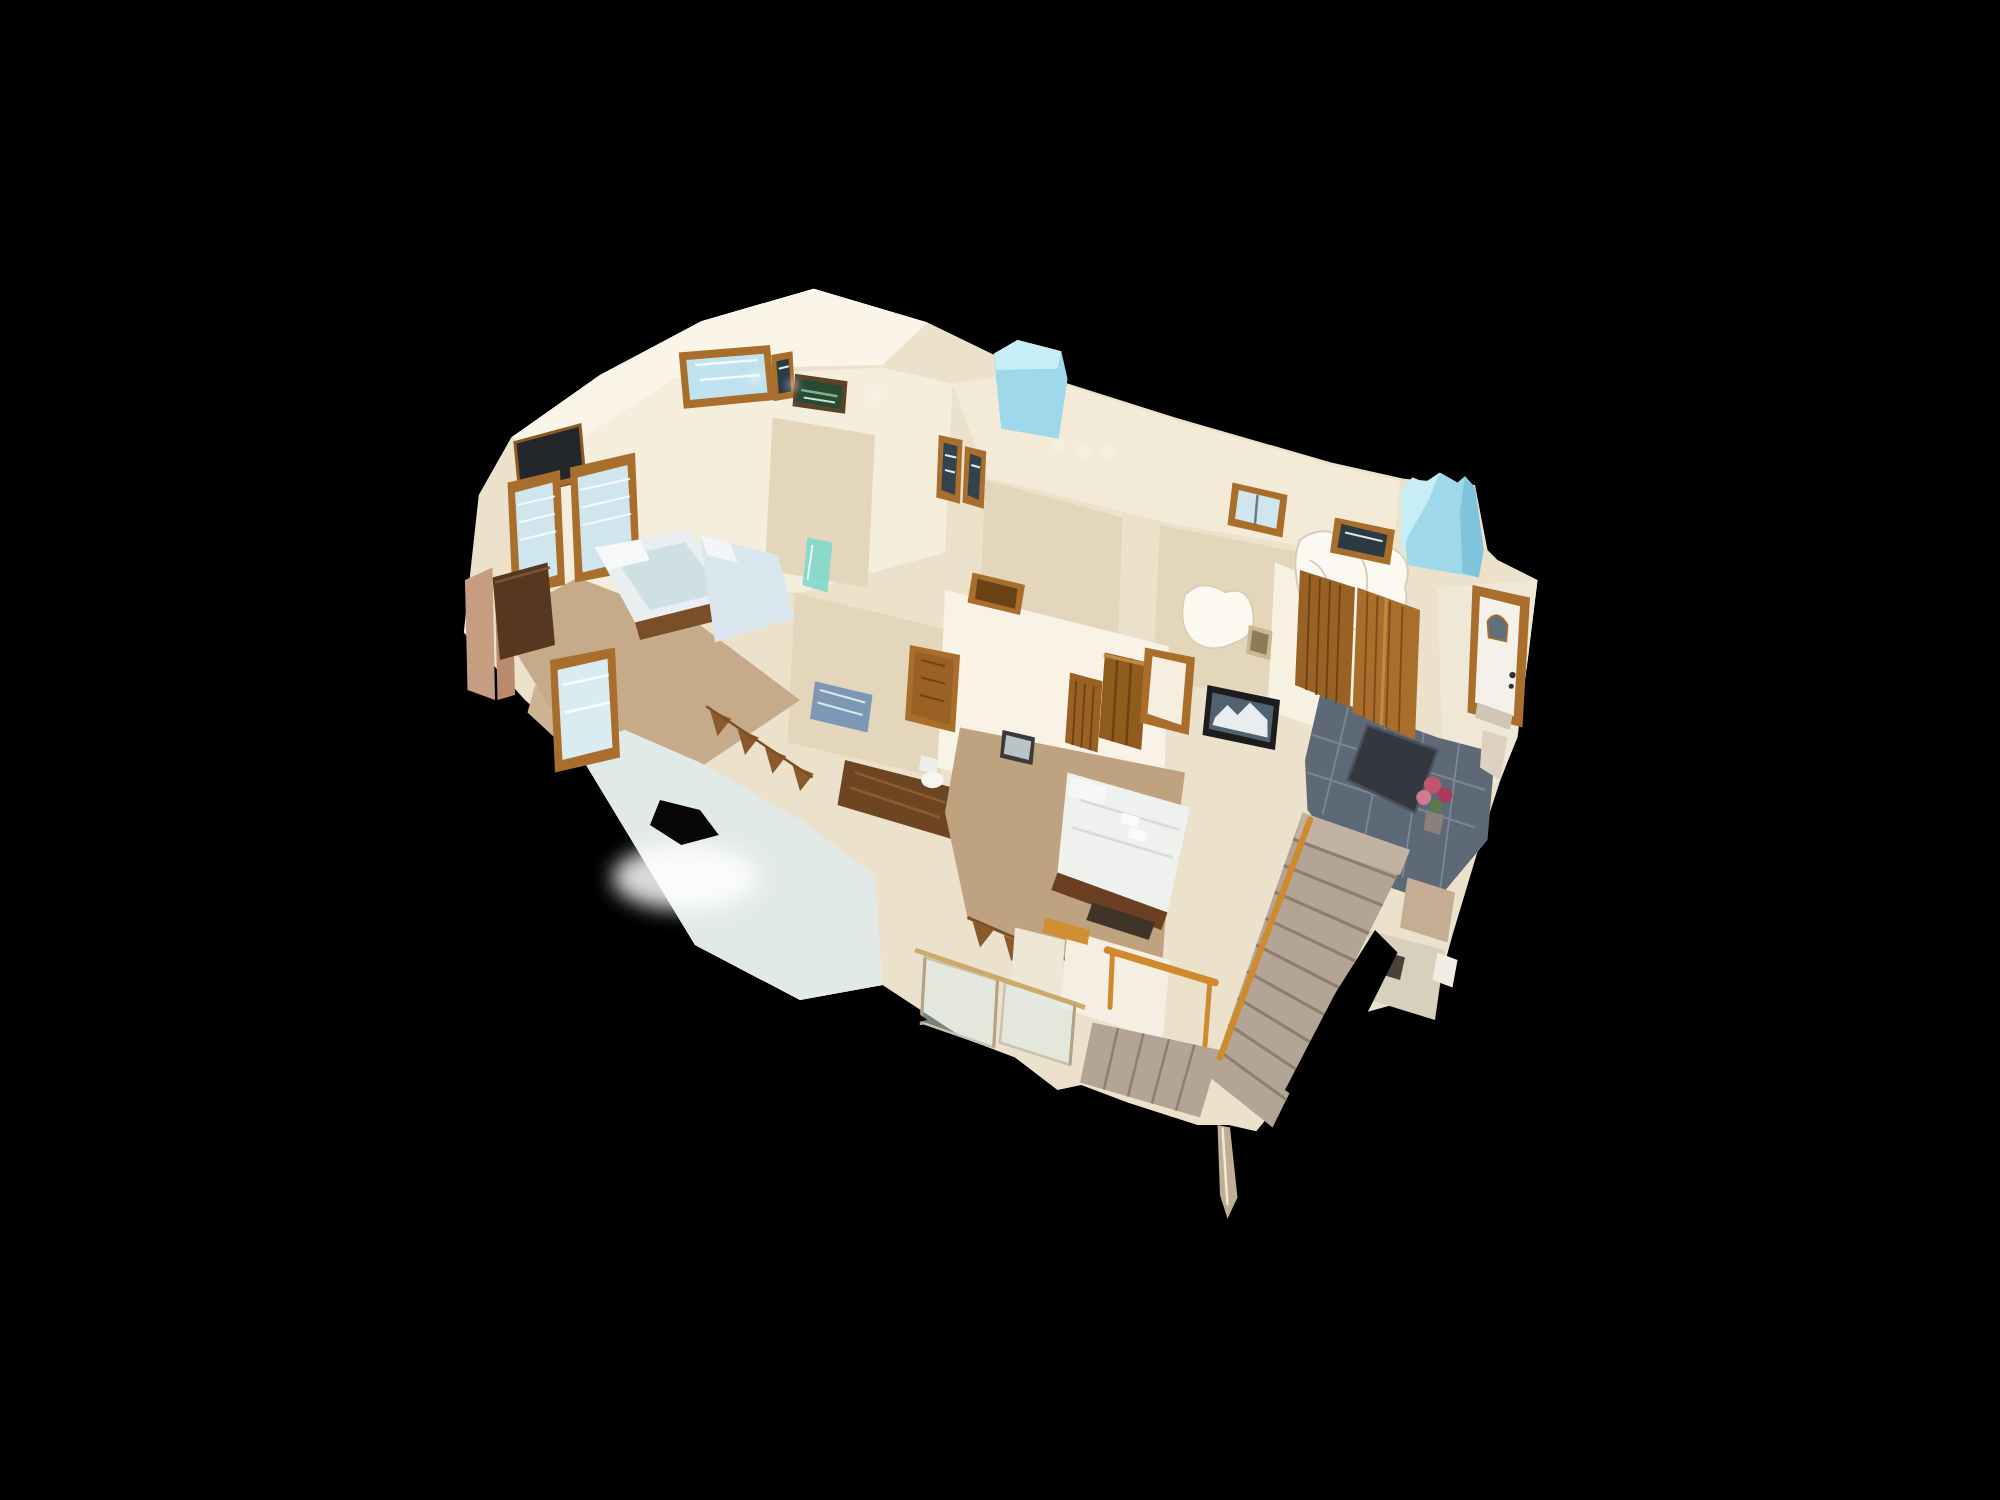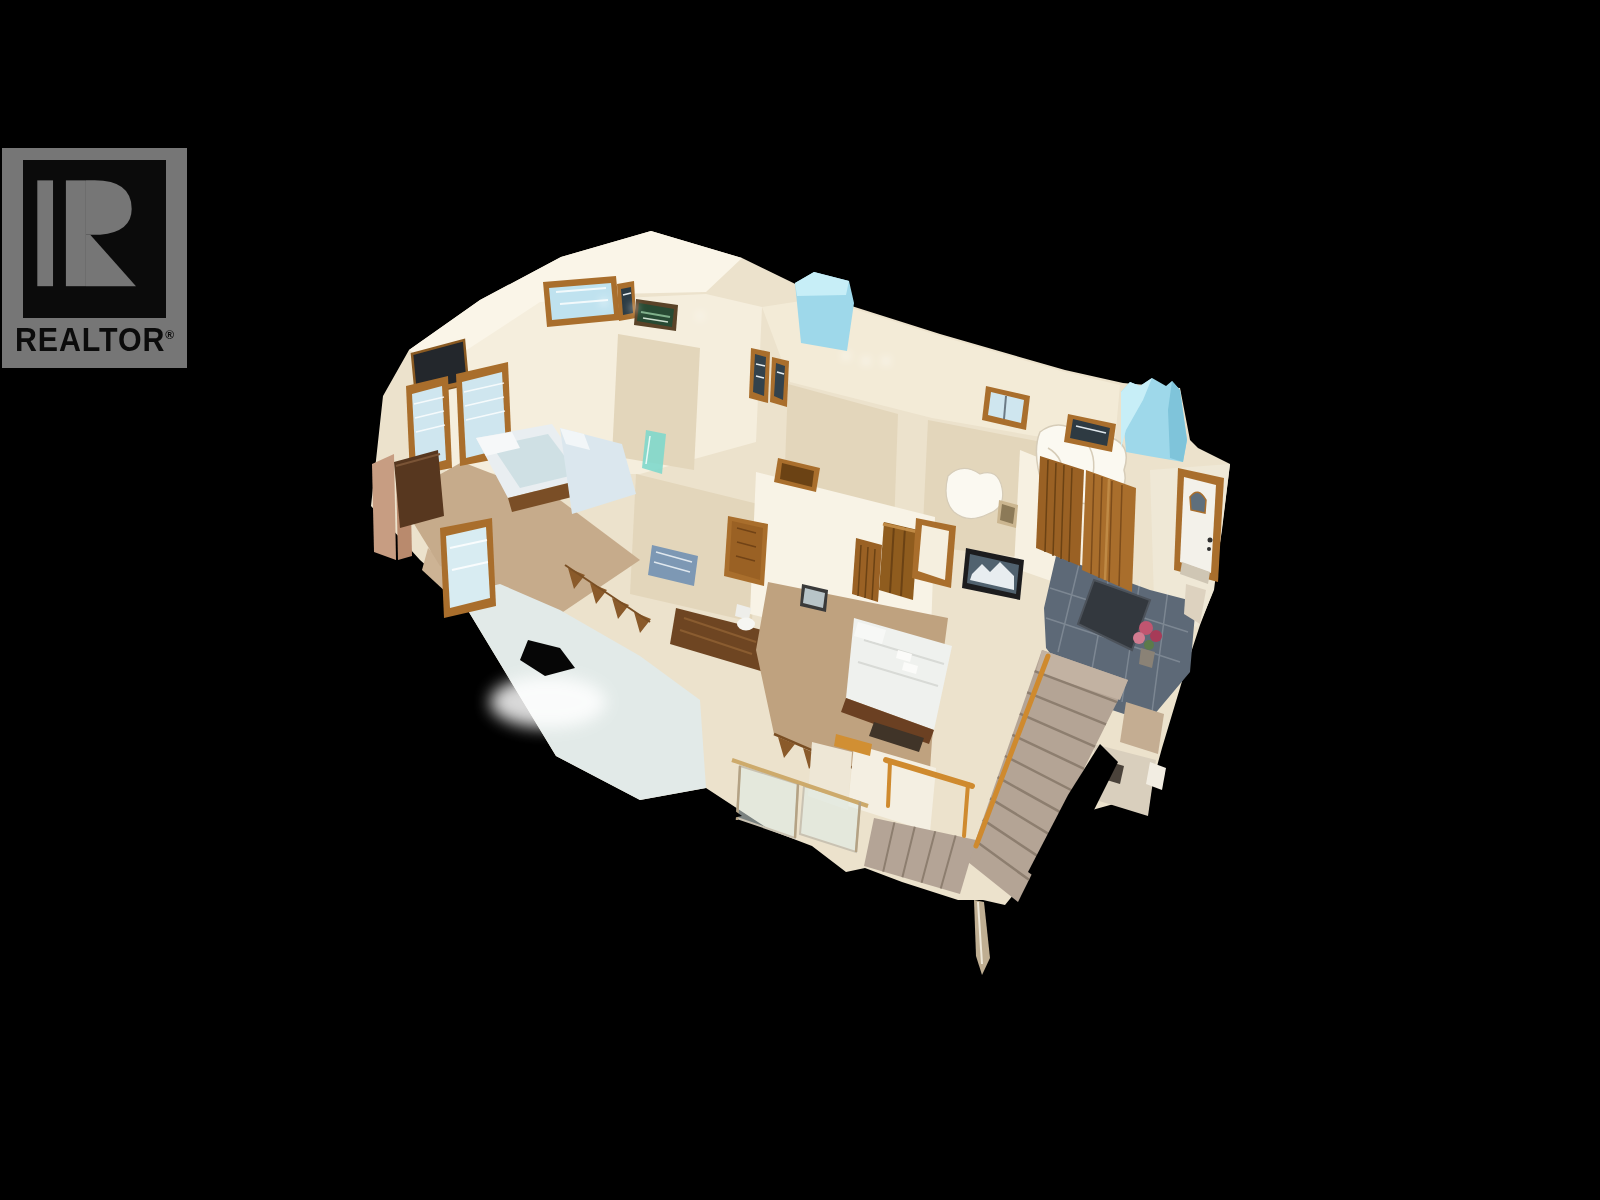--- a/index.html
+++ b/index.html
@@ -290,27 +290,14 @@
         <polygon fill="#7fc4da" points="1172,381 1180,390 1187,440 1183,462 1170,458 1168,410"></polygon>
       </g>
     </g>
 
     <g fill="#000000">
       <polygon points="1028,872 1068,795 1100,744 1118,762 1090,818 1042,882"></polygon>
       <polygon points="706,790 742,816 714,822"></polygon>
     </g>
   </svg>
 
-  <div class="realtor-badge">
-    <div class="realtor-emblem">
-      <svg viewBox="0 0 100 110">
-        <g fill="#767676">
-          <rect x="10" y="14" width="11" height="74"></rect>
-          <rect x="30" y="14" width="14" height="74"></rect>
-          <path d="M44,14 L50,14 Q76,14 76,34 Q76,50 54,52 L44,52 Z"></path>
-          <path d="M44,52 L47,52 L79,88 L44,88 Z"></path>
-        </g>
-      </svg>
-    </div>
-    <div class="realtor-brand"><span>REALTOR</span><span class="reg">®</span></div>
-  </div>
 
 </div>
 
 </body></html>

